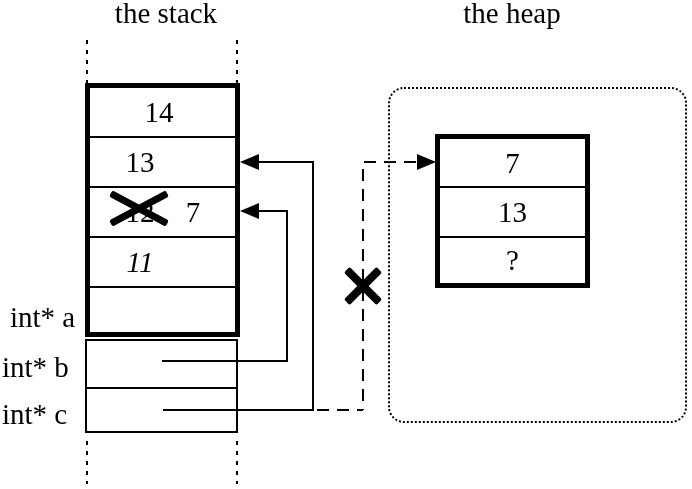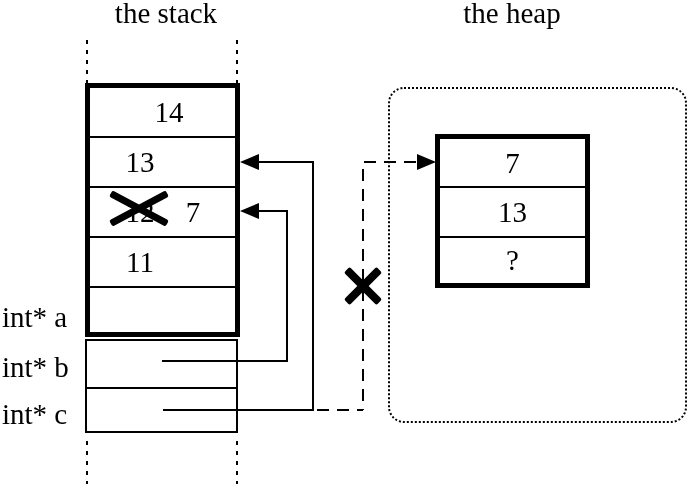--- a/index.html
+++ b/index.html
@@ -54,33 +54,33 @@
   <div class="dot-v" style="left:236px; top:40px; height:44px;"></div>
   <div class="dot-v" style="left:86px; top:441px; height:43px;"></div>
   <div class="dot-v" style="left:236px; top:441px; height:43px;"></div>
 
   <div class="box" style="left:85px; top:83px; width:155px; height:254px;"></div>
   <div class="divider" style="left:90px; top:136px; width:145px;"></div>
   <div class="divider" style="left:90px; top:186px; width:145px;"></div>
   <div class="divider" style="left:90px; top:236px; width:145px;"></div>
   <div class="divider" style="left:90px; top:286px; width:145px;"></div>
 
-  <div class="t center" style="left:84px; top:96px; width:100px;padding-left:35px;">14</div>
+  <div class="t center" style="left:74px; top:96px; width:100px;padding-left:35px;">14</div>
   <div class="t center" style="left:90px; top:146px; width:100px;">13</div>
   <div class="t center" style="left:90px; top:196px; width:100px;">12</div>
   <div class="t center" style="left:177px; top:196px; width:32px;">7</div>
-  <div class="t center" style="left:90px; top:246px; width:100px;">11</div>
+  <div class="t center" style="left:90px; top:246px; width:100px;font-style:italic;">11</div>
 
   <div class="xbar" style="left:107px; top:205px; width:64px; height:7px; transform:rotate(28deg);"></div>
   <div class="xbar" style="left:107px; top:205px; width:64px; height:7px; transform:rotate(-28deg);"></div>
 
   <div class="cell-rect" style="left:85px; top:339px; width:153px; height:50px;"></div>
   <div class="cell-rect" style="left:85px; top:389px; width:153px; height:44px; border-top:none;"></div>
 
-  <div class="t" style="left:2px; top:301px;">int* a</div>
+  <div class="t" style="left:10px; top:301px;">int* a</div>
   <div class="t" style="left:2px; top:398px;">int* c</div>
   <div class="t" style="left:2px; top:351px;">int* b</div>
 
   <div class="line" style="left:162px; top:360px; width:126px; height:2px;"></div>
   <div class="line" style="left:286px; top:210px; width:2px; height:152px;"></div>
   <div class="line" style="left:244px; top:210px; width:44px; height:2px;"></div>
   <div class="arrow-left" style="left:240px; top:203px;"></div>
 
   <div class="line" style="left:163px; top:409px; width:151px; height:2px;"></div>
   <div class="line" style="left:312px; top:161px; width:2px; height:250px;"></div>

